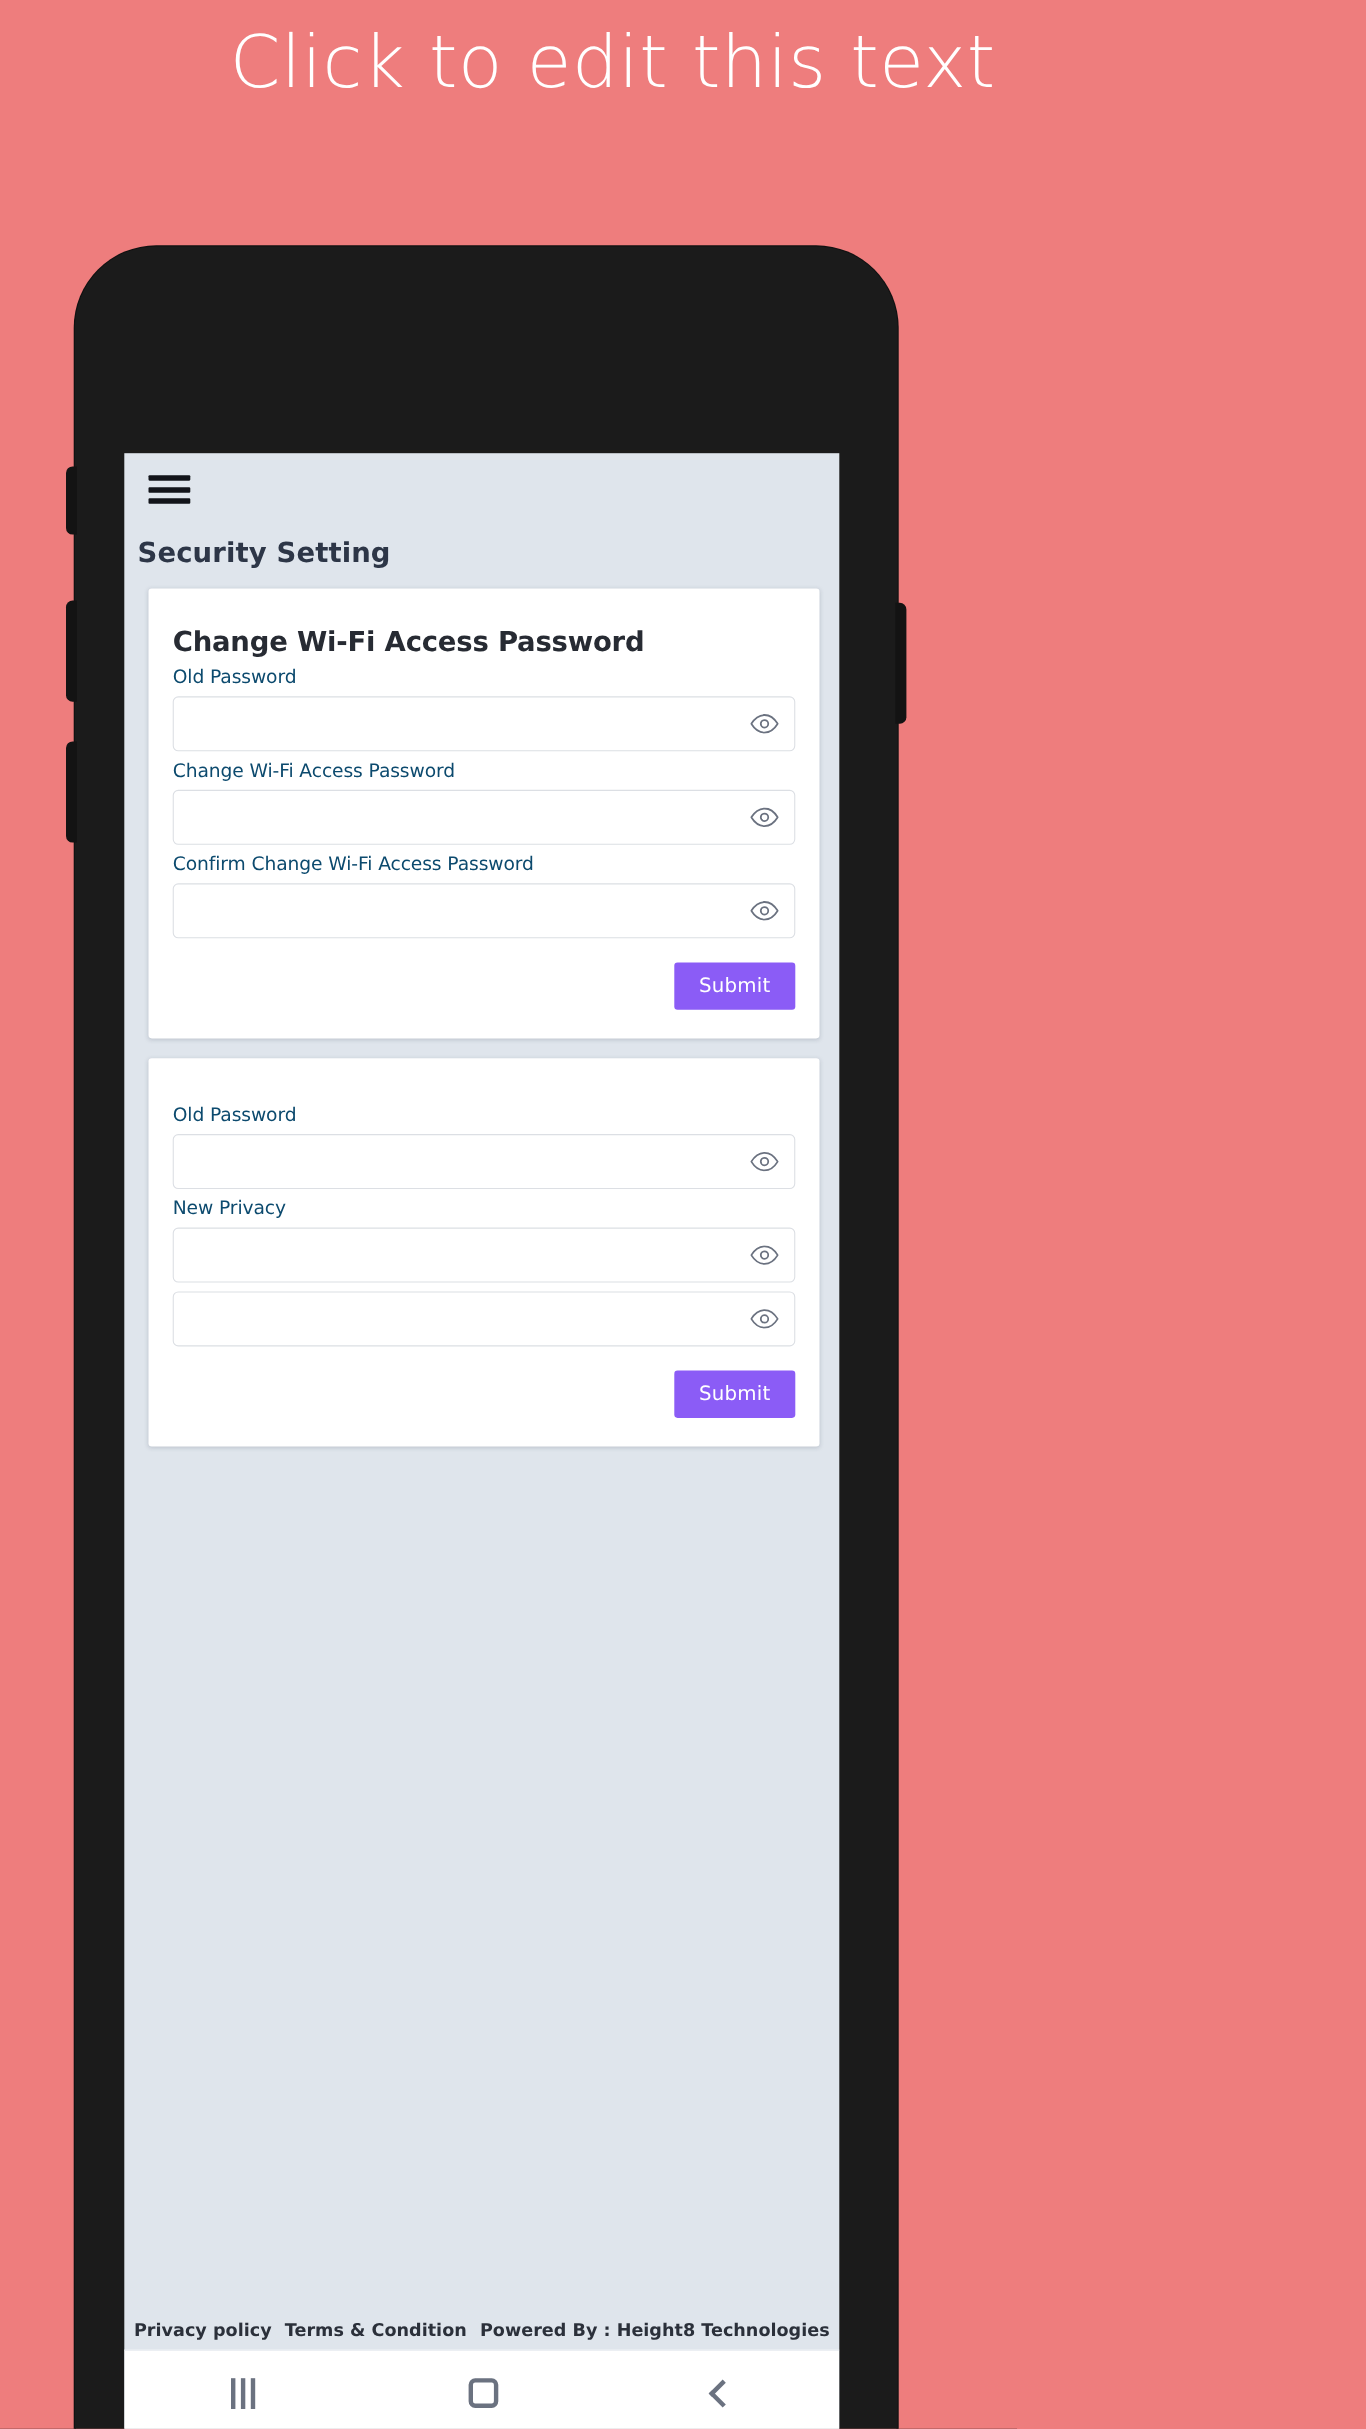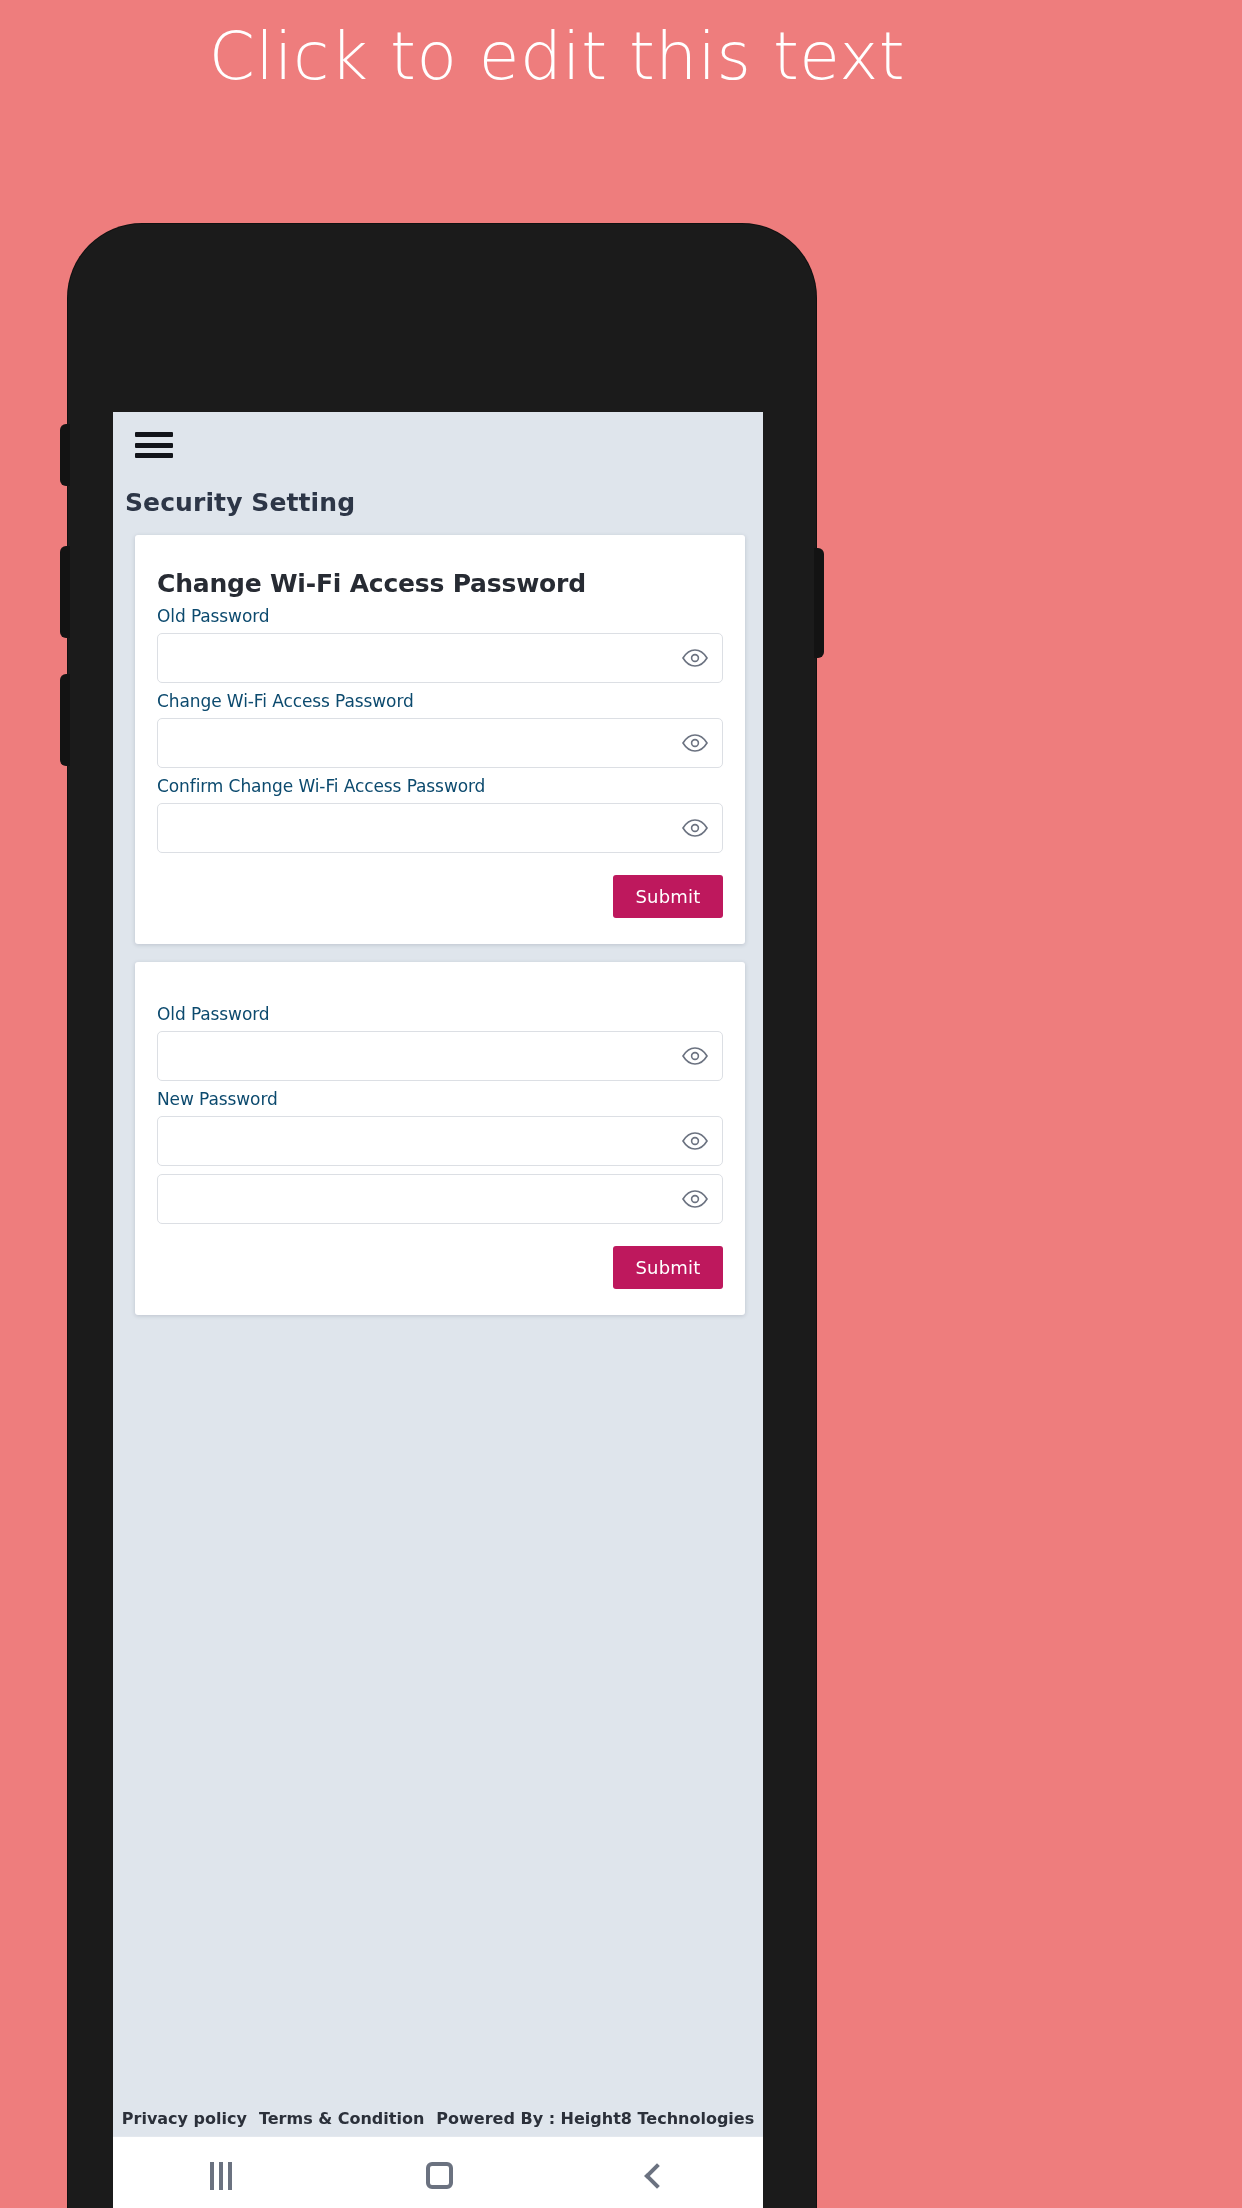--- a/index.html
+++ b/index.html
@@ -153,21 +153,21 @@
     width: 26px;
     height: 18px;
     cursor: pointer;
   }
   .submit-row {
     display: flex;
     justify-content: flex-end;
     margin-top: 22px;
   }
   .submit-btn {
-    background: #be185d;
+    background: #8b5cf6;
     color: #fff;
     border: 0;
     border-radius: 3px;
     font-size: 18px;
     padding: 11px 0;
     width: 110px;
     cursor: pointer;
     font-family: "DejaVu Sans", sans-serif;
     letter-spacing: 0.2px;
   }
@@ -307,21 +307,21 @@
           <span class="eye">
             <svg viewBox="0 0 26 18" width="26" height="18">
               <path d="M1 9 C5 2.5 9.5 1 13 1 C16.5 1 21 2.5 25 9 C21 15.5 16.5 17 13 17 C9.5 17 5 15.5 1 9 Z" fill="none" stroke="#6b7280" stroke-width="1.6"></path>
               <circle cx="13" cy="9" r="3.4" fill="none" stroke="#6b7280" stroke-width="1.6"></circle>
             </svg>
           </span>
         </div>
       </div>
 
       <div class="field">
-        <div class="field-label">New Password</div>
+        <div class="field-label">New Privacy</div>
         <div class="input-wrap">
           <input type="password" placeholder="" style="">
           <span class="eye">
             <svg viewBox="0 0 26 18" width="26" height="18">
               <path d="M1 9 C5 2.5 9.5 1 13 1 C16.5 1 21 2.5 25 9 C21 15.5 16.5 17 13 17 C9.5 17 5 15.5 1 9 Z" fill="none" stroke="#6b7280" stroke-width="1.6"></path>
               <circle cx="13" cy="9" r="3.4" fill="none" stroke="#6b7280" stroke-width="1.6"></circle>
             </svg>
           </span>
         </div>
       </div>

